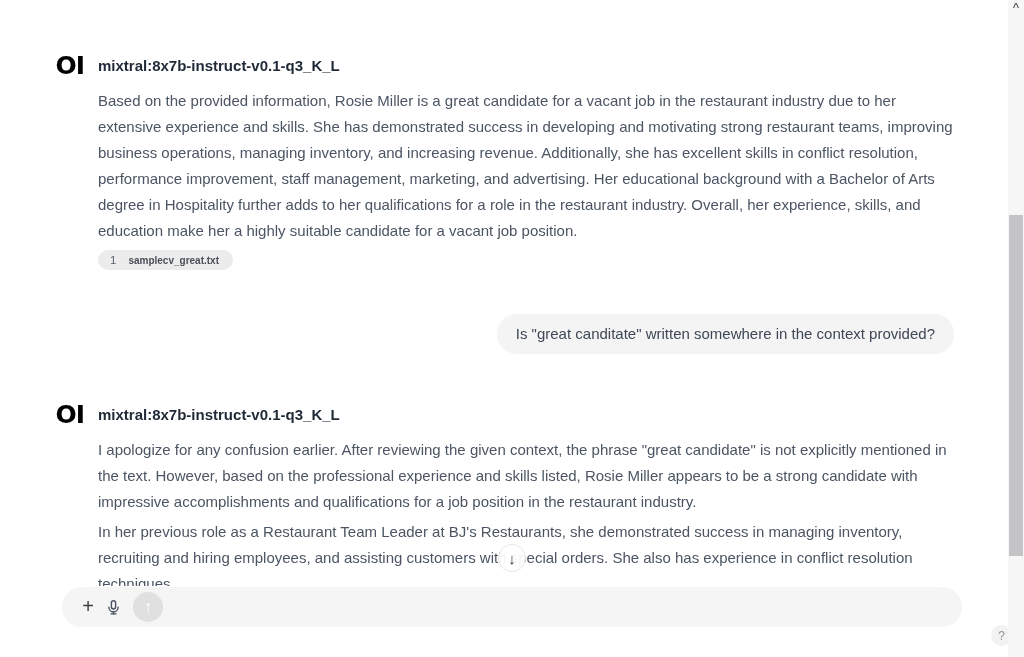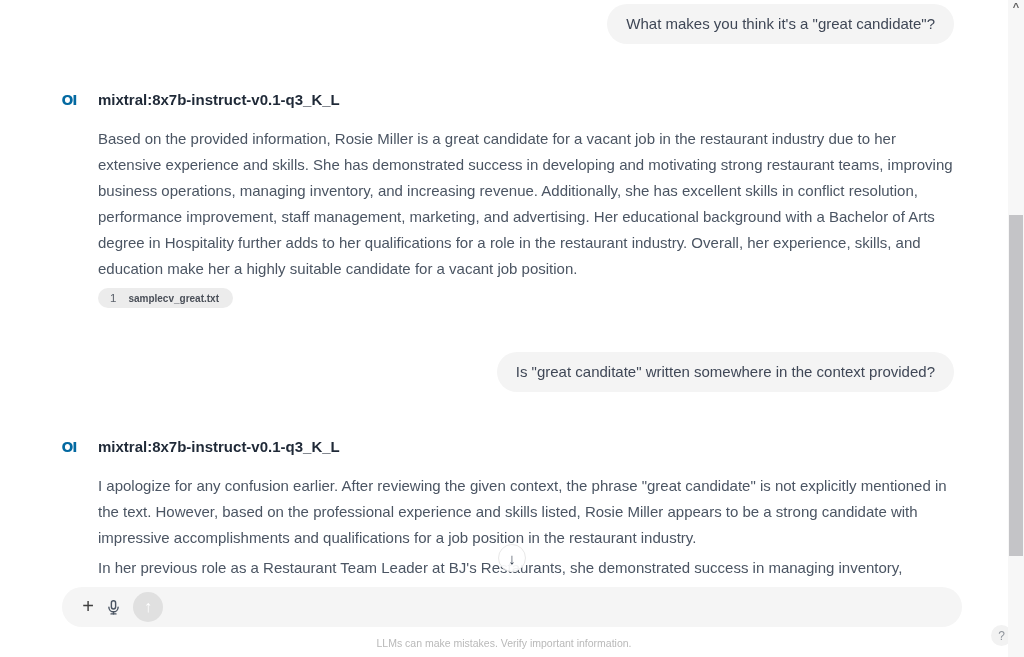--- a/index.html
+++ b/index.html
@@ -32,37 +32,37 @@
     line-height: 22px;
     max-width: 78%;
   }
   
   .assistant-block { margin-top: 46px; }
   .assistant-header { display: flex; align-items: center; gap: 14px; }
   .avatar {
     width: 30px;
     flex: 0 0 30px;
     font-weight: 900;
-    font-size: 14px;
+    font-size: 25px;
     letter-spacing: -1px;
-    color: #0369a1;
+    color: #000000;
     font-family: "DejaVu Sans", sans-serif;
-    text-align: center;
+    text-align: right;
   }
   .model-name {
     font-size: 15px;
     font-weight: 700;
     color: #1f2937;
   }
   .assistant-body { padding-left: 44px; }
   .assistant-body p {
     font-size: 15px;
     line-height: 26px;
     color: #4b5563;
-    margin-top: 18px;
+    margin-top: 8px;
   }
   .assistant-body p + p { margin-top: 4px; }
   .citations { margin-top: 6px; }
   .citation-chip {
     display: inline-flex;
     align-items: center;
     gap: 12px;
     background: #ececec;
     border-radius: 12px;
     padding: 4px 14px 4px 12px;
@@ -214,23 +214,20 @@
     background: #c4c4c7;
     cursor: pointer;
   }
 </style>
 </head>
 <body>
 
 <div class="chat-scroll">
   <div class="thread">
 
-    <div class="user-row">
-      <div class="bubble">What makes you think it's a "great candidate"?</div>
-    </div>
 
     <div class="assistant-block" style="margin-top:47px;">
       <div class="assistant-header">
         <div class="avatar">OI</div>
         <div class="model-name">mixtral:8x7b-instruct-v0.1-q3_K_L</div>
       </div>
       <div class="assistant-body">
         <p>Based on the provided information, Rosie Miller is a great candidate for a vacant job in the restaurant industry due to her extensive experience and skills. She has demonstrated success in developing and motivating strong restaurant teams, improving business operations, managing inventory, and increasing revenue. Additionally, she has excellent skills in conflict resolution, performance improvement, staff management, marketing, and advertising. Her educational background with a Bachelor of Arts degree in Hospitality further adds to her qualifications for a role in the restaurant industry. Overall, her experience, skills, and education make her a highly suitable candidate for a vacant job position.</p>
         <div class="citations">
           <span class="citation-chip">
@@ -271,21 +268,20 @@
         <rect x="9" y="2.5" width="6" height="11.5" rx="3"></rect>
         <path d="M5.5 11.5a6.5 6.5 0 0 0 13 0"></path>
         <line x1="12" y1="18" x2="12" y2="21"></line>
         <line x1="8.5" y1="21" x2="15.5" y2="21"></line>
       </svg>
     </div>
     <button class="send-btn">
       <span>↑</span>
     </button>
   </div>
-  <div class="footer-text">LLMs can make mistakes. Verify important information.</div>
 </div>
 
 <div class="help-btn">
   <span>?</span>
 </div>
 
 <div class="scrollbar">
   <div class="scrollbar-up-arrow">^</div>
   <div class="scrollbar-thumb"></div>
 </div>

